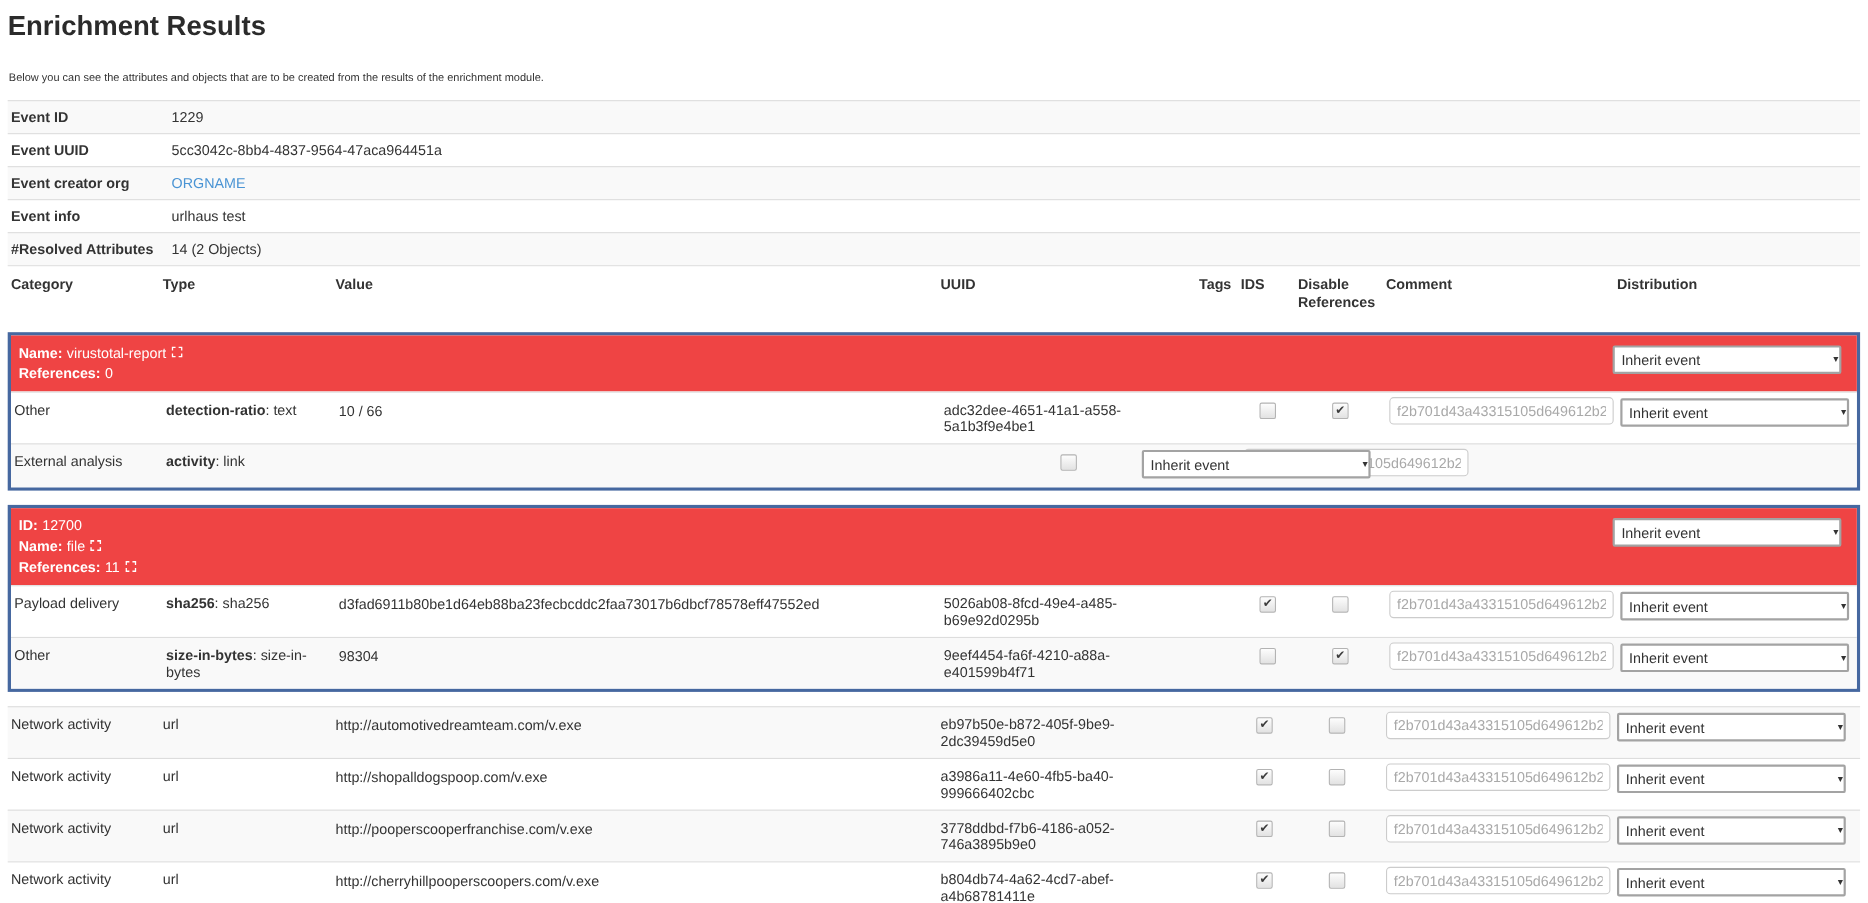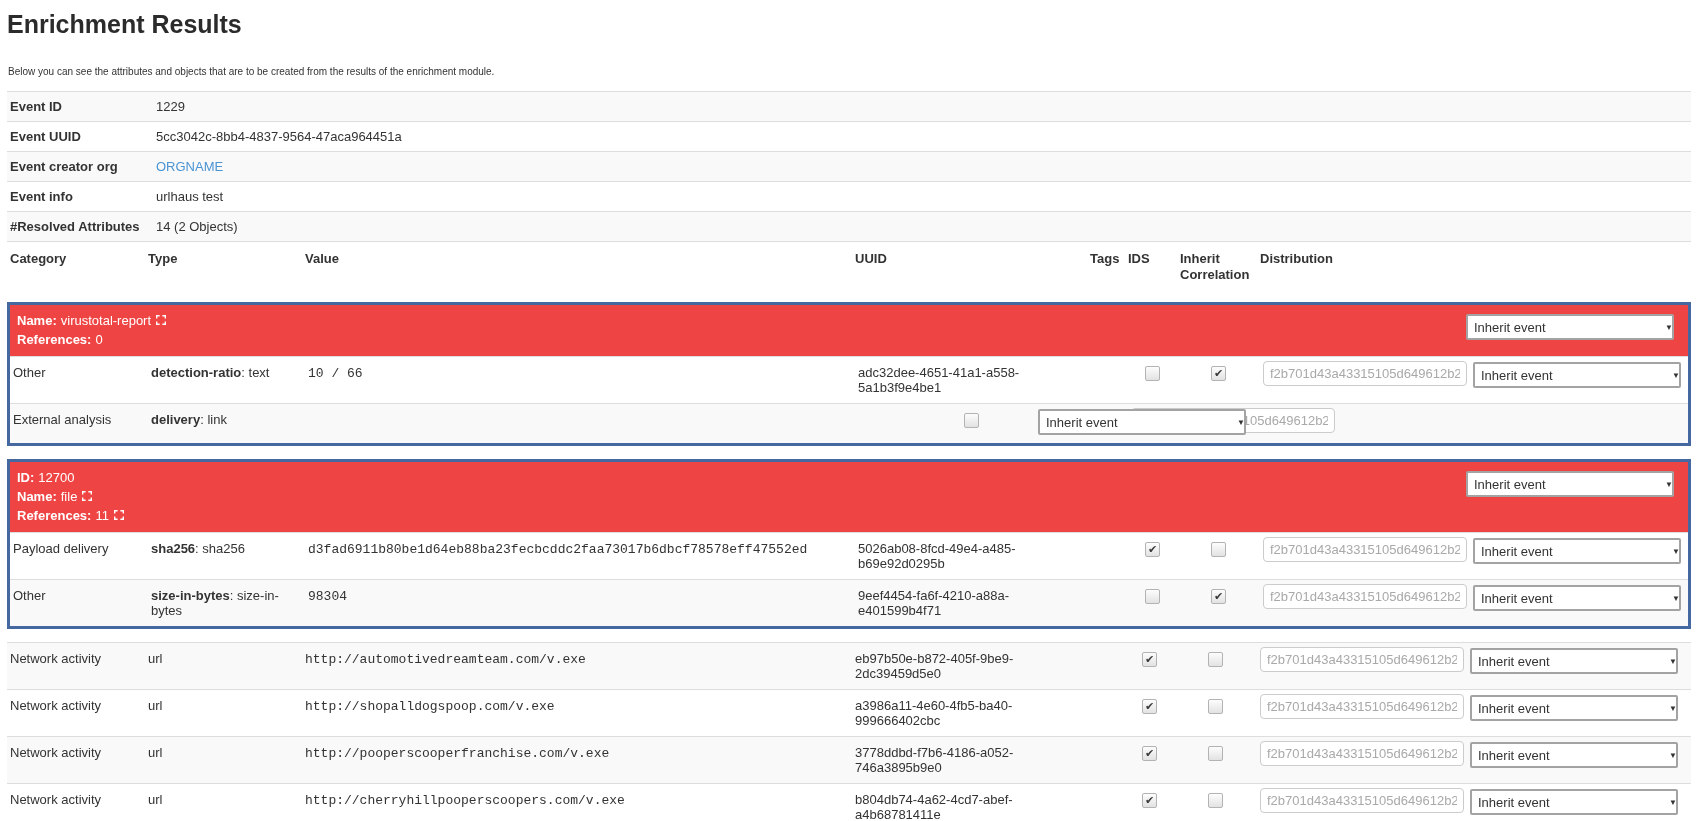--- a/index.html
+++ b/index.html
@@ -16,21 +16,21 @@
   .meta-label{font-weight:bold;}
   .meta-value.link{color:#4a94d4;cursor:pointer;}
 
   
   .grid{display:grid;grid-template-columns:138px 157px 550px 235px 38px 52px 80px 210px 1fr;
     align-items:start;}
   .c{padding:8px 6px 8px 3px;box-sizing:border-box;min-height:13px;}
   .hdr{font-weight:bold;line-height:16px;}
   .hdr .c{padding-top:9px;padding-bottom:6px;}
   .cb-cell{text-align:center;padding-top:8px;}
-  .val{word-break:break-all;line-height:17px;padding-right:28px;font-family:Liberation Mono, monospace;}
+  .val{word-break:break-all;line-height:17px;padding-right:28px;}
   .typ b{font-weight:bold;}
 
   
   .cb{display:inline-block;width:13px;height:13px;border:1px solid #b3b3b3;border-radius:2px;
     background:linear-gradient(#fdfdfd,#e2e2e2);line-height:12px;text-align:center;
     font-size:11px;color:#3a3a3a;cursor:pointer;vertical-align:middle;}
   .cb .mark{visibility:hidden;}
   .cb.on .mark{visibility:visible;}
 
   
@@ -95,21 +95,22 @@
       </div>
     </div>
 
   <div class="grid hdr">
     <div class="c">Category</div>
     <div class="c">Type</div>
     <div class="c">Value</div>
     <div class="c">UUID</div>
     <div class="c">Tags</div>
     <div class="c">IDS</div>
-    <div class="c">Inherit Correlation</div>
+    <div class="c">Disable References</div>
+    <div class="c">Comment</div>
     <div class="c">Distribution</div>
   </div>
 
   <div id="objects">
       <div class="obj-box">
         <div class="obj-head">
           <div>
             <div class="obj-line"><b>Name:</b><span class="ohv">virustotal-report</span><span class="expand"><svg width="10" height="10" viewBox="0 0 10 10">
                   <path d="M0.7,3.6 V0.7 H3.6 M6.4,0.7 H9.3 V3.6 M9.3,6.4 V9.3 H6.4 M3.6,9.3 H0.7 V6.4" fill="none" stroke="#ffffff" stroke-width="1.4"></path>
                 </svg></span></div>
@@ -127,21 +128,21 @@
           <div class="c"></div>
           <div class="c cb-cell"><span class="cb" role="checkbox" aria-checked="false"><span class="mark">✔</span></span></div>
           <div class="c cb-cell"><span class="cb on" role="checkbox" aria-checked="true"><span class="mark">✔</span></span></div>
           <div class="c cmt-cell"><input type="text" class="comment" placeholder="f2b701d43a43315105d649612b2" style=""></div>
           <div class="c dsel">
             <div class="selwrap"><select class="dist"><option>Inherit event</option></select><span class="arrow">▼</span></div>
           </div>
         </div>
         <div class="grid stripe">
           <div class="c">External analysis</div>
-          <div class="c typ"><b>delivery</b><span>: </span><span>link</span></div>
+          <div class="c typ"><b>activity</b><span>: </span><span>link</span></div>
           <div class="c"></div>
           <div class="c cb-cell"><span class="cb" role="checkbox" aria-checked="false"><span class="mark">✔</span></span></div>
           <div class="c cb-cell"><span class="cb" role="checkbox" aria-checked="false"><span class="mark">✔</span></span></div>
           <div class="c cmt-cell"><input type="text" class="comment" placeholder="f2b701d43a43315105d649612b2" style=""></div>
           <div class="c dsel">
             <div class="selwrap"><select class="dist"><option>Inherit event</option></select><span class="arrow">▼</span></div>
           </div>
         </div>
       </div>
       <div class="obj-box">

